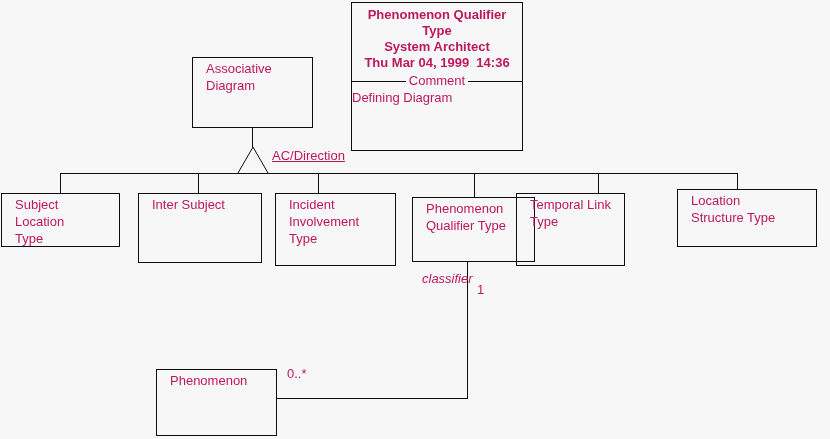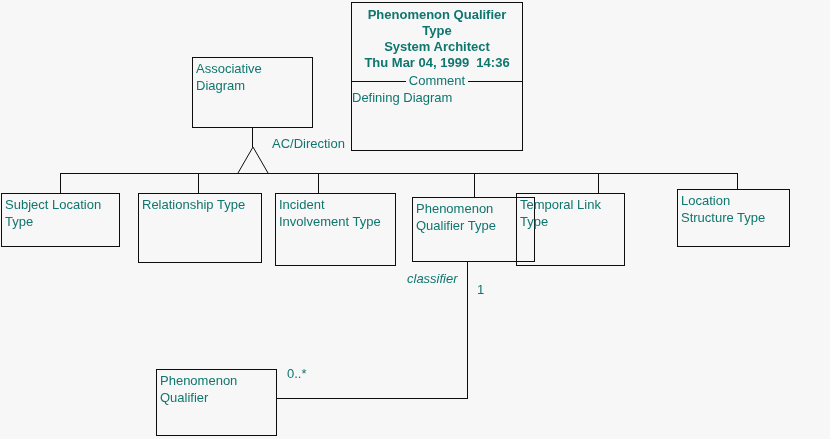--- a/index.html
+++ b/index.html
@@ -4,41 +4,41 @@
 <style>
   html,body{margin:0;padding:0;}
   body{
     font-family:"Liberation Sans", sans-serif;
     background:#f7f7f7;
   }
   #canvas{
     position:relative;
     width:830px;height:439px;
     background:#f7f7f7;
-    color:#0f766e;
+    color:#be185d;
     font-size:13px;
     overflow:hidden;
   }
   .node{
     position:absolute;
     border:1px solid #0e0e0e;
     box-sizing:border-box;
-    padding:2px 3px;
+    padding:2px 13px;
     line-height:17px;
     background:transparent;
   }
   .node span{display:block;}
   
   .assoc   {left:192px; top:57px;  width:121px; height:71px;}
   .b1      {left:1px;   top:193px; width:119px; height:54px;}
   .b2      {left:138px; top:193px; width:124px; height:70px;}
   .b3      {left:275px; top:193px; width:121px; height:73px;}
   .b4      {left:412px; top:197px; width:123px; height:65px;}
   .b5      {left:516px; top:193px; width:109px; height:73px;}
-  .b6      {left:677px; top:189px; width:113px; height:58px;}
+  .b6      {left:677px; top:189px; width:140px; height:58px;}
   .target  {left:156px; top:369px; width:121px; height:67px;}
   
   .header-box{
     position:absolute; left:351px; top:2px; width:172px; height:149px;
     border:1px solid #0e0e0e; box-sizing:border-box;
     display:flex; flex-direction:column; align-items:stretch;
     padding-top:4px;
   }
   .hdr-line{
     text-align:center; font-weight:bold; line-height:16px;
@@ -58,22 +58,22 @@
   .drop2     {left:198px; top:173px; width:1px; height:20px;}
   .drop3     {left:318px; top:173px; width:1px; height:20px;}
   .drop4     {left:474px; top:173px; width:1px; height:24px;}
   .drop5     {left:598px; top:173px; width:1px; height:20px;}
   .drop6     {left:737px; top:173px; width:1px; height:16px;}
   .assoc-v   {left:467px; top:262px; width:1px; height:136px;}
   .assoc-h   {left:277px; top:398px; width:191px; height:1px;}
   .tri{position:absolute; left:236px; top:144px;}
   
   .lbl{position:absolute; line-height:15px; white-space:pre;}
-  .lbl-branch    {left:272px; top:136px;}
-  .lbl-classifier{left:407px; top:271px; font-style:italic;}
+  .lbl-branch    {left:272px; top:148px;text-decoration:underline;}
+  .lbl-classifier{left:422px; top:271px; font-style:italic;}
   .lbl-one       {left:477px; top:282px;}
   .lbl-many      {left:287px; top:366px;}
 </style>
 </head>
 <body>
 
 <div id="canvas">
 
   <div class="header-box">
     <div class="hdr-line">Phenomenon Qualifier</div>
@@ -105,21 +105,21 @@
   <div class="line drop5"></div>
   <div class="line drop6"></div>
 
   <div class="lbl lbl-branch">AC/Direction</div>
 
   <div class="node b1">
     <span>Subject Location</span>
     <span>Type</span>
   </div>
   <div class="node b2">
-    <span>Relationship Type</span>
+    <span>Inter Subject</span>
   </div>
   <div class="node b3">
     <span>Incident</span>
     <span>Involvement Type</span>
   </div>
   <div class="node b4">
     <span>Phenomenon</span>
     <span>Qualifier Type</span>
   </div>
   <div class="node b5">
@@ -132,16 +132,15 @@
   </div>
 
   <div class="line assoc-v"></div>
   <div class="line assoc-h"></div>
   <div class="lbl lbl-classifier">classifier</div>
   <div class="lbl lbl-one">1</div>
   <div class="lbl lbl-many">0..*</div>
 
   <div class="node target">
     <span>Phenomenon</span>
-    <span>Qualifier</span>
   </div>
 
 </div>
 
 </body></html>

